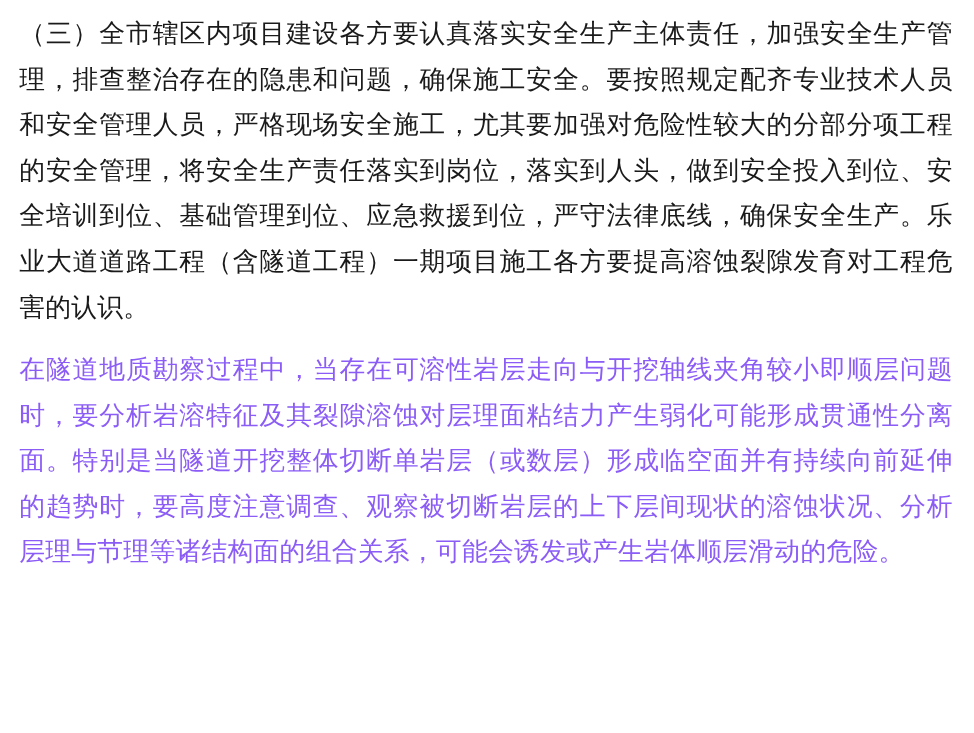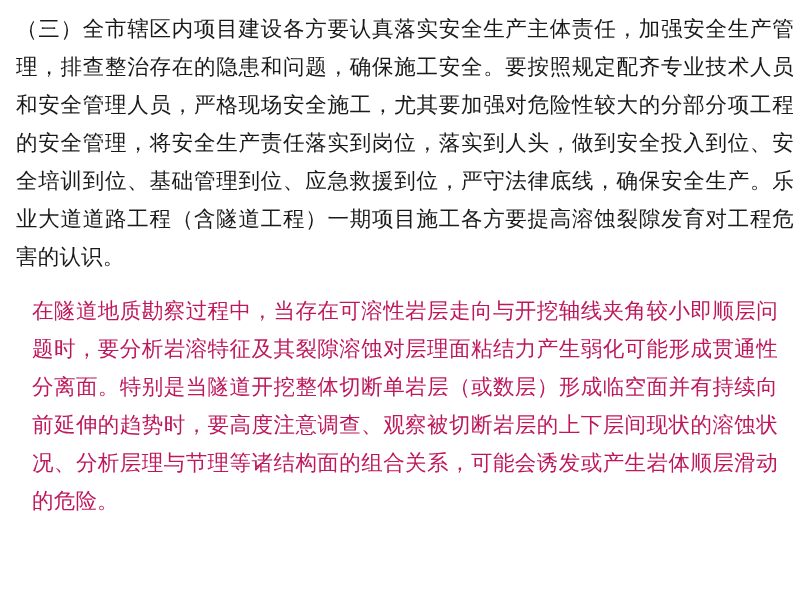--- a/index.html
+++ b/index.html
@@ -26,22 +26,22 @@
     letter-spacing: 0.2px;
     text-align: justify;
     text-justify: inter-character;
     word-break: break-all;
   }
   .para-black {
     color: #1a1a1a;
     margin: 0 0 14px 0;
   }
   .para-red {
-    color: #be185d;
-    margin: 16px;
+    color: #8b5cf6;
+    margin: 0;
   }
   .indent {
     
   }
 </style>
 </head>
 <body>
 
 <div class="page">
   <p class="para para-black indent">（三）全市辖区内项目建设各方要认真落实安全生产主体责任，加强安全生产管理，排查整治存在的隐患和问题，确保施工安全。要按照规定配齐专业技术人员和安全管理人员，严格现场安全施工，尤其要加强对危险性较大的分部分项工程的安全管理，将安全生产责任落实到岗位，落实到人头，做到安全投入到位、安全培训到位、基础管理到位、应急救援到位，严守法律底线，确保安全生产。乐业大道道路工程（含隧道工程）一期项目施工各方要提高溶蚀裂隙发育对工程危害的认识。</p>

